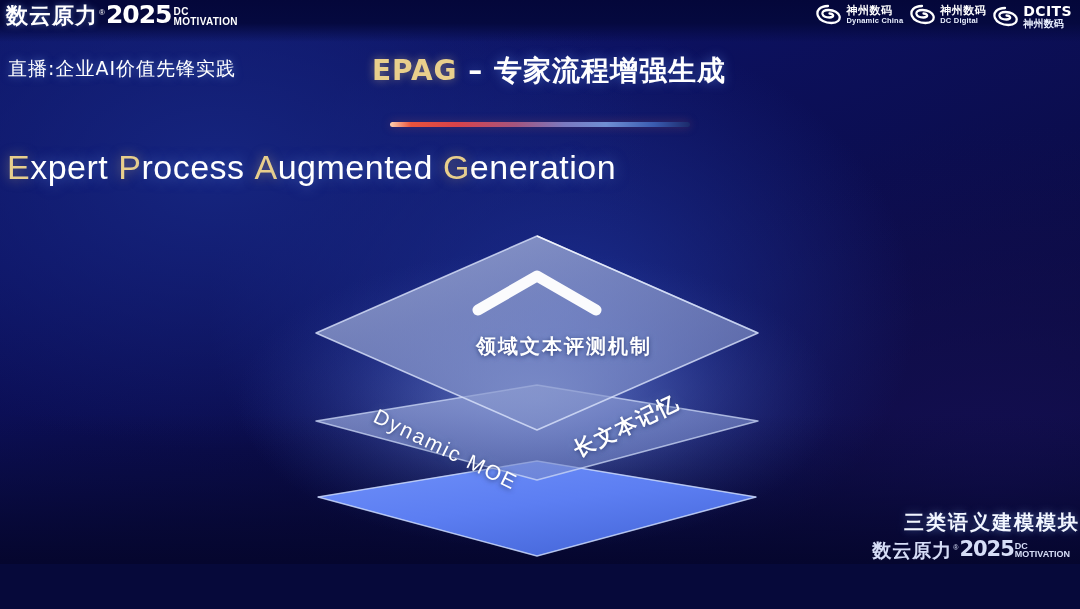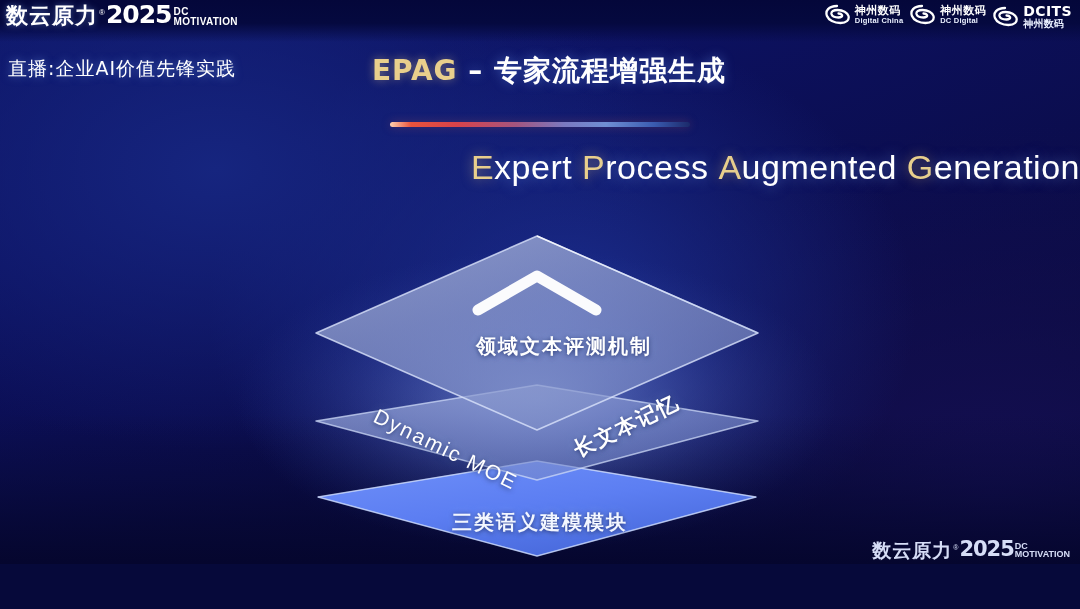--- a/index.html
+++ b/index.html
@@ -85,37 +85,37 @@
   .title-cn .dash{ color:#ffffff; }
 
   .divider{
     position:absolute; left:390px; top:122px; width:300px; height:5px; z-index:8;
     border-radius:3px;
     background:linear-gradient(90deg,#ffd2b0 0%,#e8533c 7%,#d8434a 22%,#a4557f 42%,#7b79c0 58%,#6f8fd4 72%,#3a5bb0 88%,#1b2a6a 100%);
     box-shadow:0 0 10px rgba(180,90,90,.35);
   }
 
   .title-en{
-    position:absolute; left:0; right:0; top:148px; text-align:right; z-index:8;
+    position:absolute; left:0; right:0; top:148px; text-align:left; z-index:8;
     font-family:"Liberation Sans",sans-serif;
     font-size:34px; font-weight:400; letter-spacing:.5px;
-    color:#ffffff; text-shadow:0 0 14px rgba(120,165,255,.5);
+    color:#ffffff; text-shadow:0 0 14px rgba(120,165,255,.5);padding-left:7px;
   }
   .title-en .cap{ color:#e9cf8c; text-shadow:0 0 12px rgba(233,207,140,.5); }
 
   
   .stack{ position:absolute; left:0; top:0; width:1080px; height:609px; z-index:6; }
 
   .layer-label{
     position:absolute; z-index:7; color:#ffffff; white-space:nowrap;
     font-family:"DejaVu Sans",sans-serif; font-weight:700;
     text-shadow:0 1px 5px rgba(20,30,90,.85), 0 0 10px rgba(160,200,255,.45);
   }
   #lbl-top{ left:0; right:0; top:333px; text-align:center; font-size:20px; letter-spacing:2px;margin-left:48px; }
-  #lbl-bottom{ left:0; right:0; top:509px; text-align:center; font-size:20px; letter-spacing:2px; color:#f2f6ff; }
+  #lbl-bottom{ left:0; right:0; top:509px; text-align:right; font-size:20px; letter-spacing:2px; color:#f2f6ff; }
 
   #lbl-moe{
     left:375px; top:403px; font-family:"Liberation Sans",sans-serif;
     font-size:21px; font-weight:400; letter-spacing:2px;
     transform:rotate(26deg); transform-origin:left center;
   }
   #lbl-mem{
     left:575px; top:437px; font-size:21px; letter-spacing:2px;
     transform:rotate(-26deg); transform-origin:left center;
   }
@@ -157,21 +157,21 @@
   <div class="live">直播:企业AI价值先锋实践</div>
 
   <div class="partners">
 
     <div class="plogo">
       <svg class="swirl" viewBox="0 0 52 44">
         <path d="M26 4 C9 4 2 14 6 24 C9 32 20 38 33 38 C45 38 51 32 49 24 C47 17 38 12 27 12 C19 12 14 15 15 20 C16 24 22 27 29 27 C34 27 37 25 36 22 C35 20 32 19 29 19" fill="none" stroke="#ffffff" stroke-width="4.6" stroke-linecap="round"></path>
       </svg>
       <span class="ptxt">
         <span class="pc">神州数码</span>
-        <span class="pe">Digital China</span>
+        <span class="pe">Dynamic China</span>
       </span>
     </div>
 
     <div class="plogo">
       <svg class="swirl" viewBox="0 0 52 44">
         <path d="M26 4 C9 4 2 14 6 24 C9 32 20 38 33 38 C45 38 51 32 49 24 C47 17 38 12 27 12 C19 12 14 15 15 20 C16 24 22 27 29 27 C34 27 37 25 36 22 C35 20 32 19 29 19" fill="none" stroke="#ffffff" stroke-width="4.6" stroke-linecap="round"></path>
       </svg>
       <span class="ptxt">
         <span class="pc">神州数码</span>
         <span class="pe">DC Digital</span>

